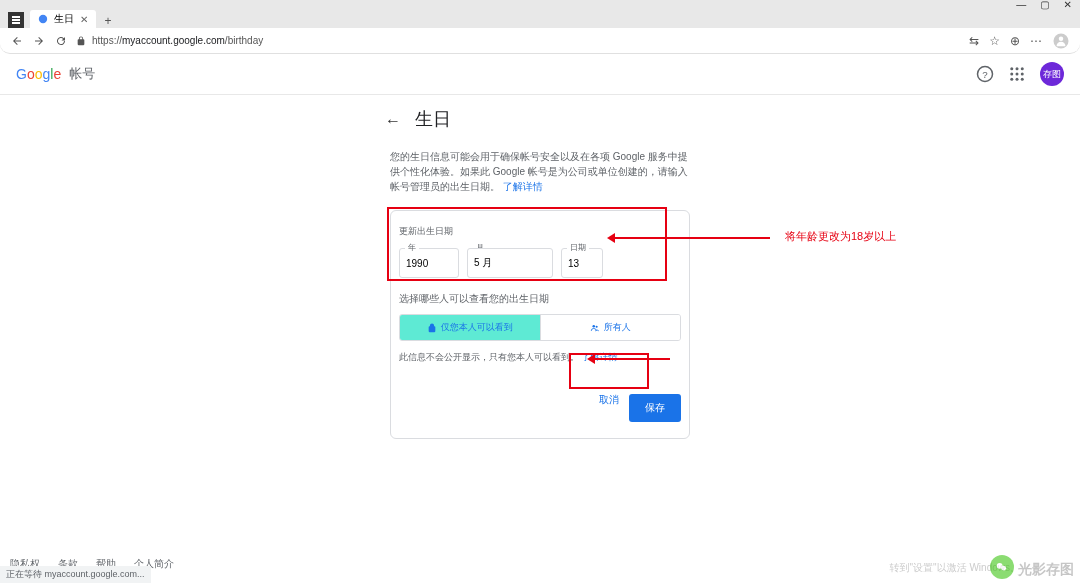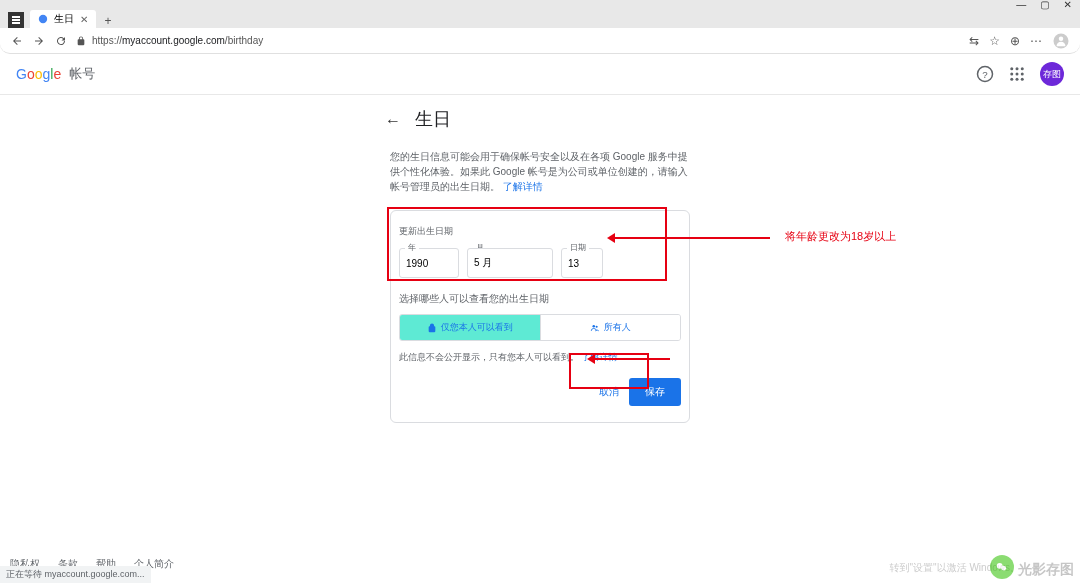--- a/index.html
+++ b/index.html
@@ -56,21 +56,21 @@
     
     .vis-label { font-size: 10px; color: #5f6368; margin-bottom: 8px; }
     .vis-buttons { display: flex; border: 1px solid #dadce0; border-radius: 3px; overflow: hidden; margin-bottom: 10px; }
     .vis-btn { flex: 1; display: flex; align-items: center; justify-content: center; gap: 4px; padding: 6px; font-size: 9px; color: #1a73e8; cursor: pointer; background: #fff; }
     .vis-btn.active { background: #5eead4; }
     .vis-btn + .vis-btn { border-left: 1px solid #dadce0; }
     .vis-note { font-size: 9px; color: #5f6368; margin-bottom: 14px; }
     
     .actions { display: flex; align-items: center; justify-content: flex-end; gap: 10px; }
     .cancel-link { color: #1a73e8; font-size: 10px; cursor: pointer; }
-    .save-btn { background: #1a73e8; color: #fff; border: none; padding: 7px 16px; border-radius: 3px; font-size: 10px; cursor: pointer; }
+    .save-btn { background: #1a73e8; color: #fff; border: none; padding: 7px 16px; border-radius: 3px; font-size: 10px; cursor: pointer; margin-top: 16px; }
     
     
     .arrow { position: absolute; height: 2px; background: #e60012; }
     .arrow::before { content: ""; position: absolute; left: -8px; top: -4px; border: 5px solid transparent; border-right: 8px solid #e60012; }
     .arrow-1 { top: 237px; left: 610px; width: 160px; }
     .arrow-2 { top: 358px; left: 590px; width: 80px; }
     .annotation { position: absolute; top: 229px; left: 785px; color: #e60012; font-size: 11px; }
     
     
     .footer-links { position: absolute; bottom: 12px; left: 10px; display: flex; gap: 18px; font-size: 10px; color: #5f6368; }

